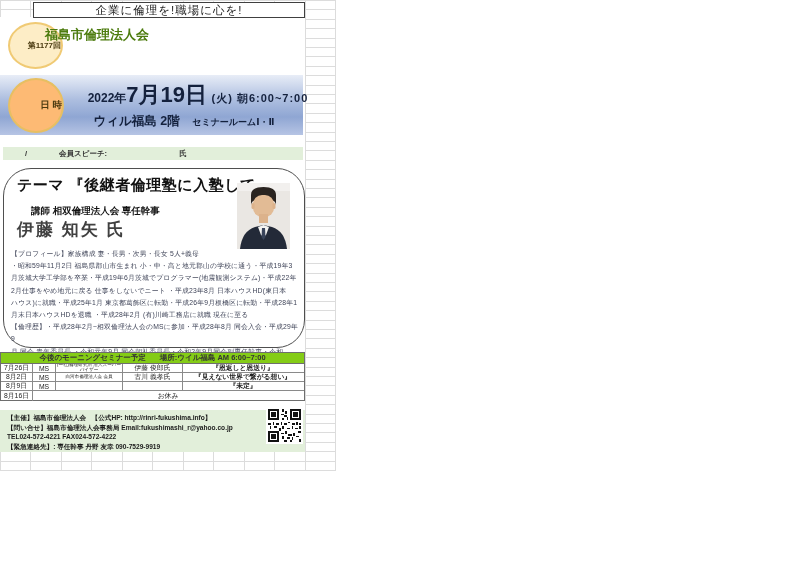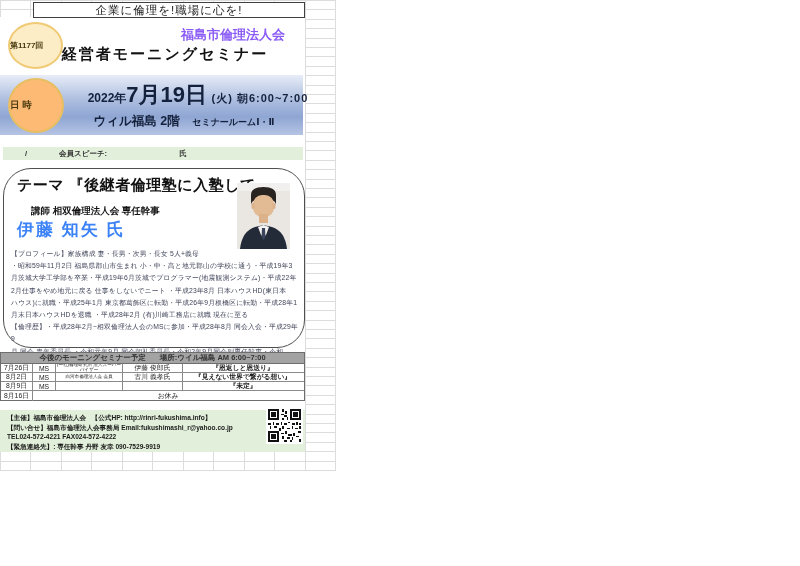--- a/index.html
+++ b/index.html
@@ -14,28 +14,28 @@
       repeating-linear-gradient(to bottom, #dcdcdc 0 1px, transparent 1px 9.4px);
   }
   .white-mask { position:absolute; left:0; top:17px; width:305px; height:435px; background:#fff; }
 
   
   .slogan-box { position:absolute; left:33px; top:2px; width:272px; height:16px;
     background:#fff; border:1px solid #404040; text-align:center;
     font-size:11.5px; line-height:14px; letter-spacing:1px; color:#222; }
 
   
-  .ellipse { border-radius:50%; display:flex; align-items:center; justify-content:flex-start; font-weight:bold; }
+  .ellipse { border-radius:50%; display:flex; align-items:center; justify-content:flex-end; font-weight:bold; }
   .badge-1177 { position:absolute; left:8px; top:22px; width:55px; height:47px;
     background:#fdedc6; border:2px solid #f0ca74; font-size:8px; color:#4a3a10; }
   .badge-nichiji { position:absolute; left:8px; top:78px; width:56px; height:55px;
     background:#fdba74; border:2px solid #e7bf62; font-size:9.5px; color:#4a3a10; }
 
-  .org-name { position:absolute; left:45px; top:26px; width:240px; text-align:right;
-    font-size:13px; font-weight:bold; color:#8b5cf6; }
+  .org-name { position:absolute; left:45px; top:26px; width:240px; text-align:left;
+    font-size:13px; font-weight:bold; color:#4d7c0f; }
   .event-title { position:absolute; left:45px; top:45px; width:240px; text-align:center;
     font-size:15px; font-weight:bold; letter-spacing:2px; color:#111; }
 
   
   .datetime-box { position:absolute; left:0; top:75px; width:303px; height:60px;
     background:linear-gradient(180deg,#e8edf7 0%,#aebfe0 40%,#8fa6d3 70%,#b6c4e4 100%); }
   .date-line { position:absolute; left:80px; top:80px; width:236px; text-align:center;
     color:#14213d; white-space:nowrap; }
   .date-year { font-size:12px; font-weight:600; }
   .date-big  { font-size:22px; font-weight:bold; }
@@ -49,28 +49,28 @@
   .info-bar { position:absolute; left:3px; top:147px; width:300px; height:13px;
     background:#e2efda; display:flex; align-items:center; font-size:7.5px; font-weight:bold; color:#333; }
   .info-left { margin-left:17px; } .info-sep { margin-left:22px; }
   .info-right { margin-left:32px;text-align:right; } .info-suffix { margin-left:72px; }
 
   
   .main-box { position:absolute; left:3px; top:168px; width:302px; height:180px;
     background:#fff; border:1.5px solid #4f4f4f; border-radius:28px; }
   .theme { position:absolute; left:13px; top:7px; font-size:15px; font-weight:bold; letter-spacing:0.5px; color:#111; white-space:nowrap; }
   .lecturer-line { position:absolute; left:27px; top:36px; font-size:9.5px; font-weight:bold; color:#111; }
-  .lecturer-name { position:absolute; left:13px; top:49px; font-size:17px; font-weight:bold; letter-spacing:2px; color:#3b82f6; }
+  .lecturer-name { position:absolute; left:13px; top:49px; font-size:17px; font-weight:bold; letter-spacing:2px; color:#404040; }
   .photo { position:absolute; left:233px; top:14px; width:53px; height:66px; }
   .profile { position:absolute; left:7px; top:79px; width:290px;
     font-size:6.8px; line-height:12.2px; color:#3f4458; white-space:pre-line; letter-spacing:0.2px; }
 
   
   .sched { position:absolute; left:0; top:352px; width:305px; border:1px solid #6e6e6e; background:#fff; }
-  .t-head { height:11px; background:#a3a3a3; border-bottom:1px solid #6e6e6e;
+  .t-head { height:11px; background:#84cc16; border-bottom:1px solid #6e6e6e;
     display:flex; align-items:center; justify-content:center; gap:14px;
     font-size:7.5px; font-weight:bold; color:#333; }
   .t-row { display:grid; grid-template-columns:32px 23px 67px 60px 120px; height:9px;
     border-bottom:1px solid #8a8a8a; font-size:6.8px; color:#222; }
   .t-row:last-child { border-bottom:none; }
   .t-cell { border-right:1px solid #8a8a8a; display:flex; align-items:center; justify-content:center; overflow:hidden; white-space:nowrap; }
   .t-cell:last-child { border-right:none; }
   .t-aff { font-size:4.6px; line-height:1.05; white-space:normal; text-align:center; }
   .t-theme { font-weight:600; }
   .t-merged { grid-column:2 / 6; display:flex; align-items:center; justify-content:center; }
@@ -93,21 +93,20 @@
 
   <div class="slogan-box">
     <span>企業に倫理を!職場に心を!</span>
   </div>
 
   <div class="ellipse badge-1177">
     <span>第1177回</span>
   </div>
 
   <div class="org-name">福島市倫理法人会</div>
-  <div class="event-title">経営者モーニングセミナー</div>
 
   <div class="datetime-box"></div>
   <div class="ellipse badge-nichiji">
     <span>日 時</span>
   </div>
   <div class="date-line">
     <span class="date-year">2022年</span><span class="date-big">7月19日</span>
     <span class="date-rest">(火) 朝6:00~7:00</span>
   </div>
   <div class="venue-line">

